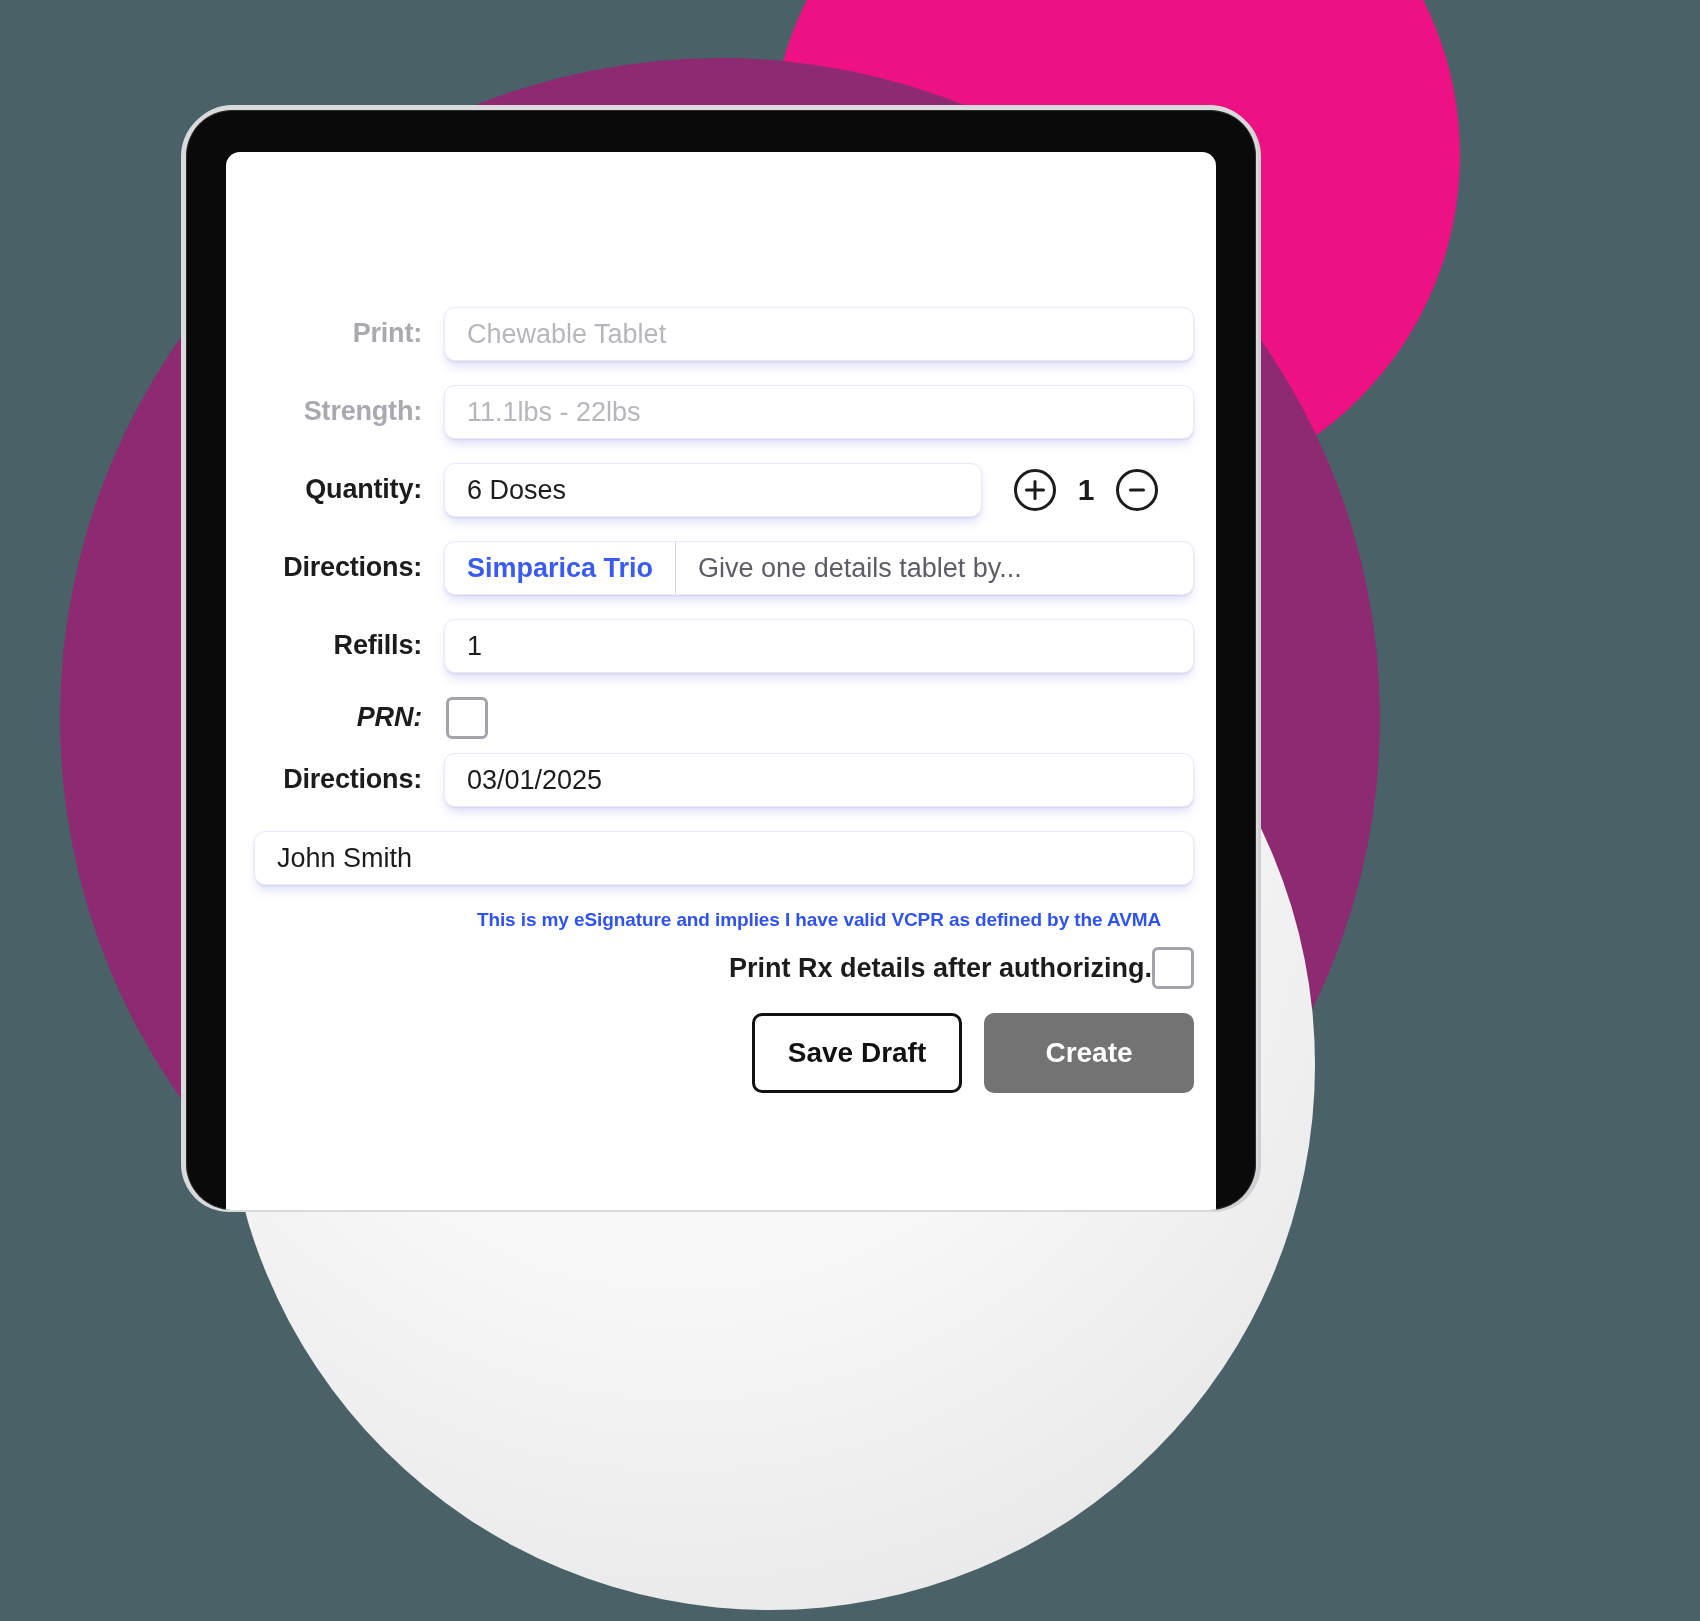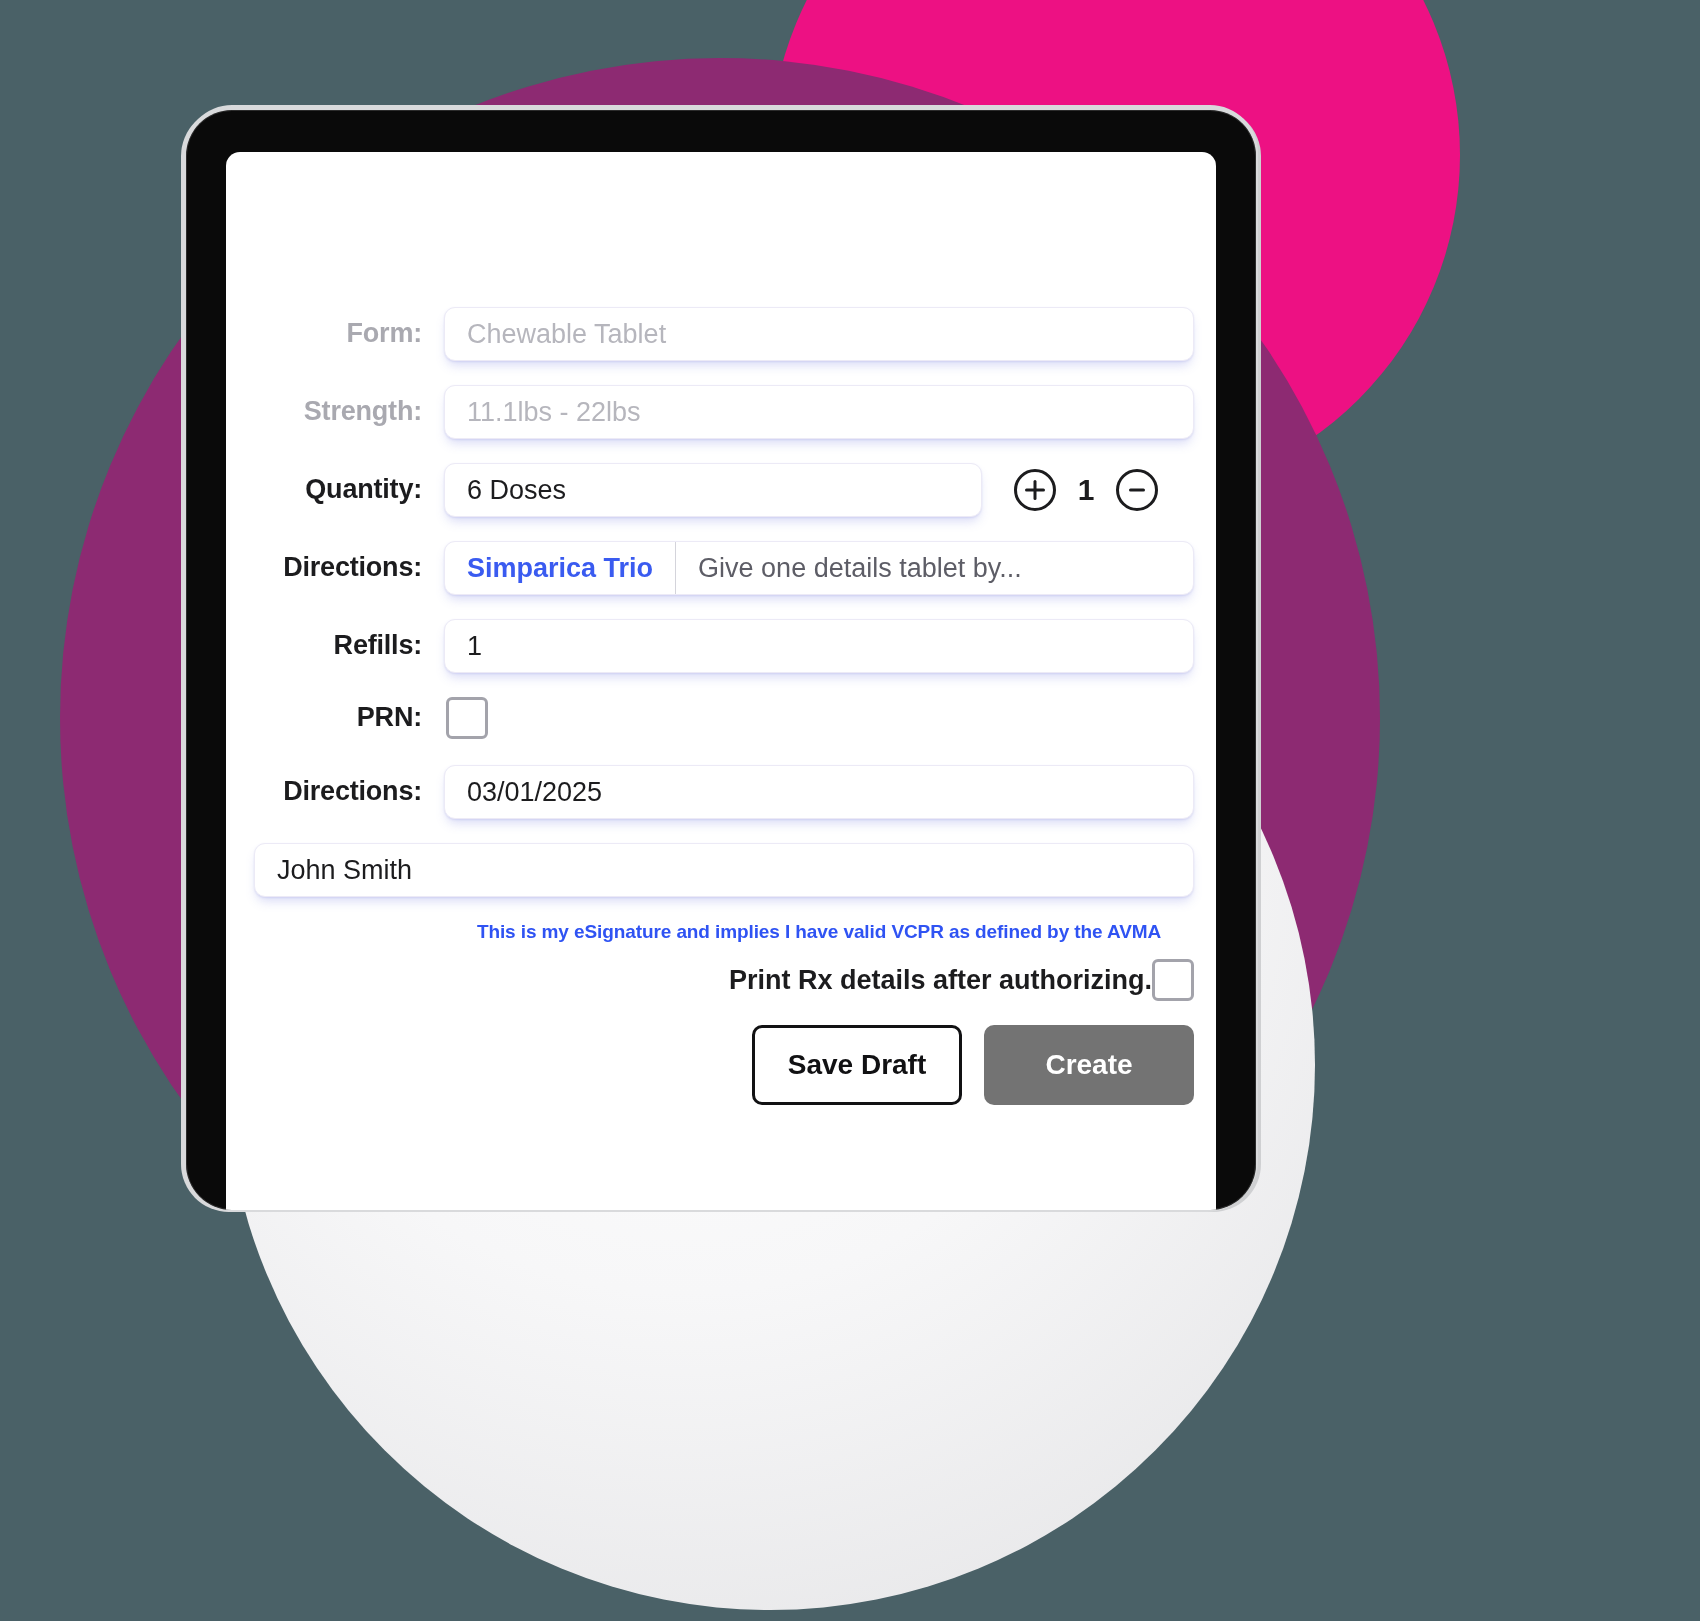--- a/index.html
+++ b/index.html
@@ -178,21 +178,21 @@
   }
 
   
   .checkbox {
     width: 42px; height: 42px;
     border: 3px solid #a3a3ab;
     border-radius: 6px;
     background: #fff;
     flex: 0 0 42px;
   }
-  .row.prn { margin-bottom: 26px; }
+  .row.prn { margin-bottom: 14px; font-style: italic; }
   .row.prn .checkbox { margin-left: 2px; }
 
   
   .label.two-line { line-height: 1.12; }
 
   
   .esig-row {
     display: flex;
     padding-left: 28px;
     padding-right: 22px;
@@ -262,21 +262,21 @@
   <div class="blob" id="blob-magenta"></div>
   <div class="blob" id="blob-purple"></div>
   <div class="blob" id="blob-white"></div>
 
   <div id="tablet">
     <div id="screen">
 
       <div id="form">
 
         <div class="row">
-          <div class="label muted">Form:</div>
+          <div class="label muted">Print:</div>
           <div class="field placeholder">Chewable Tablet</div>
         </div>
 
         <div class="row">
           <div class="label muted">Strength:</div>
           <div class="field placeholder">11.1lbs - 22lbs</div>
         </div>
 
         <div class="row">
           <div class="label">Quantity:</div>

